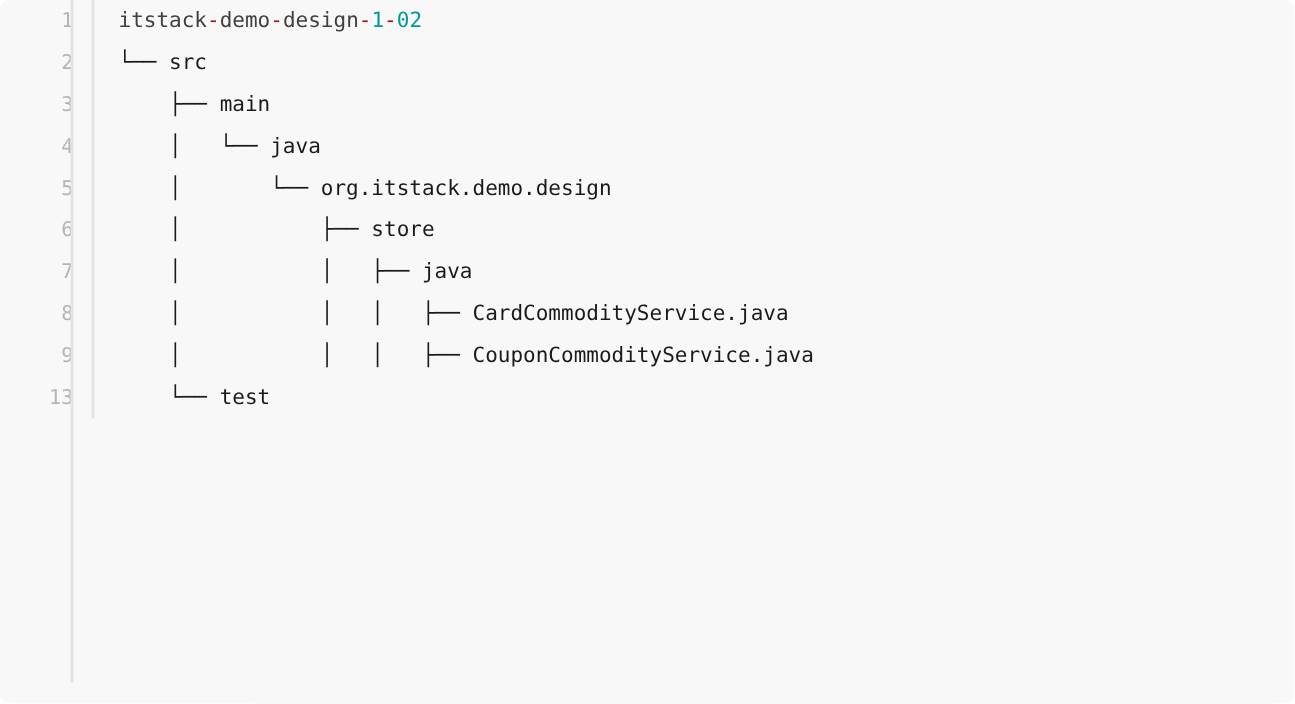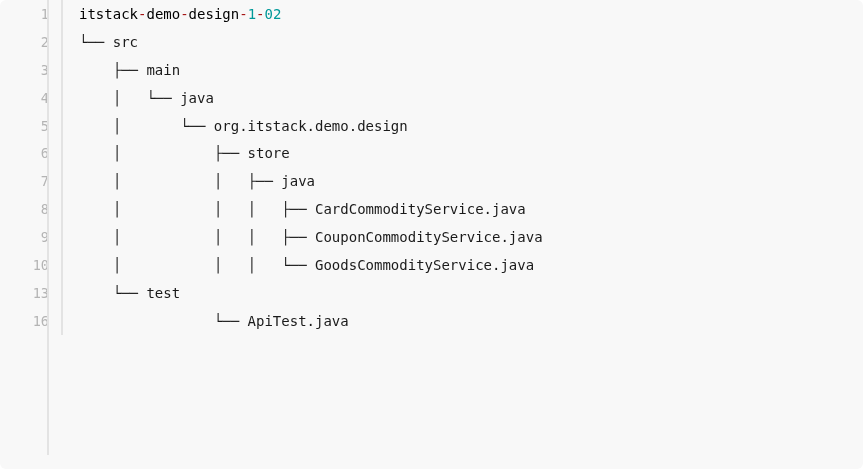--- a/index.html
+++ b/index.html
@@ -49,21 +49,21 @@
   td.code {
     padding: 0 0 0 16px;
     vertical-align: middle;
     font-size: 14px;
     font-family: "DejaVu Sans Mono", "Liberation Mono", monospace;
     color: #1a1a1a;
     white-space: pre;
     letter-spacing: 0;
   }
 
-  .tok-name { color: #000000; }
+  .tok-name { color: #404040; }
   .tok-op   { color: #a61717; }
   .tok-num  { color: #009999; }
 
   
   #gutter-rule-tail {
     position: absolute;
     left: 47px;
     top: 0;
     width: 2px;
     height: 455px;
@@ -108,26 +108,18 @@
         </tr>
         <tr>
           <td class="gutter">8</td>
           <td class="code">    │           │   │   ├── CardCommodityService.java</td>
         </tr>
         <tr>
           <td class="gutter">9</td>
           <td class="code">    │           │   │   ├── CouponCommodityService.java</td>
         </tr>
         <tr>
-          <td class="gutter">10</td>
-          <td class="code">    │           │   │   └── GoodsCommodityService.java</td>
-        </tr>
-        <tr>
           <td class="gutter">13</td>
           <td class="code">    └── test</td>
-        </tr>
-        <tr>
-          <td class="gutter">16</td>
-          <td class="code">                └── ApiTest.java</td>
         </tr>
       </tbody>
   </table>
 </div>
 
 </body></html>

